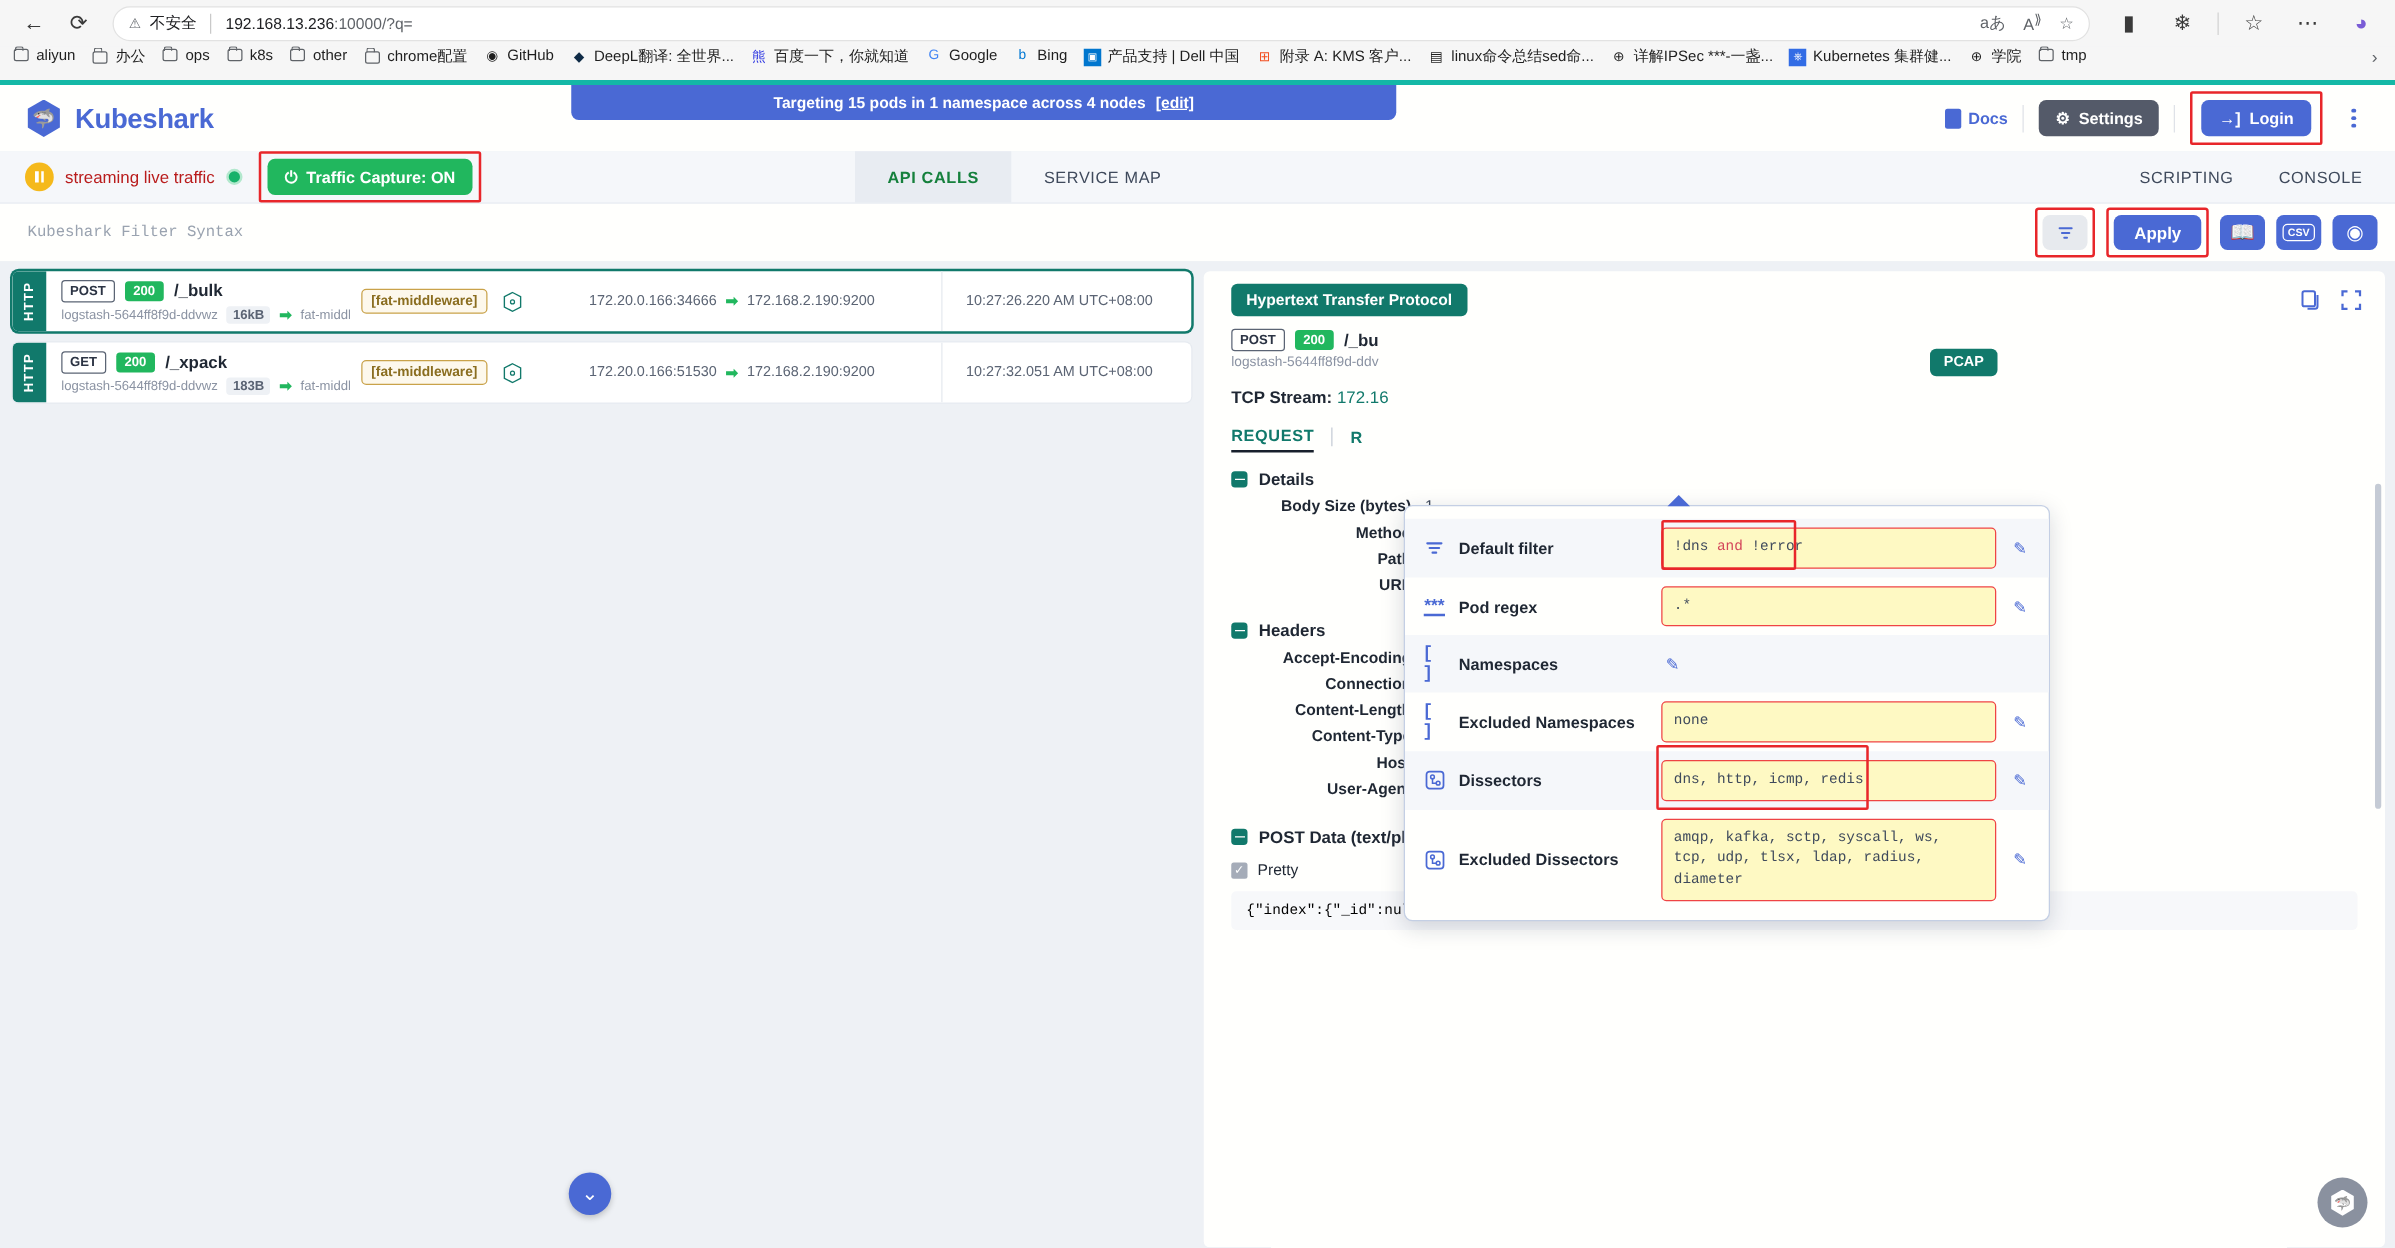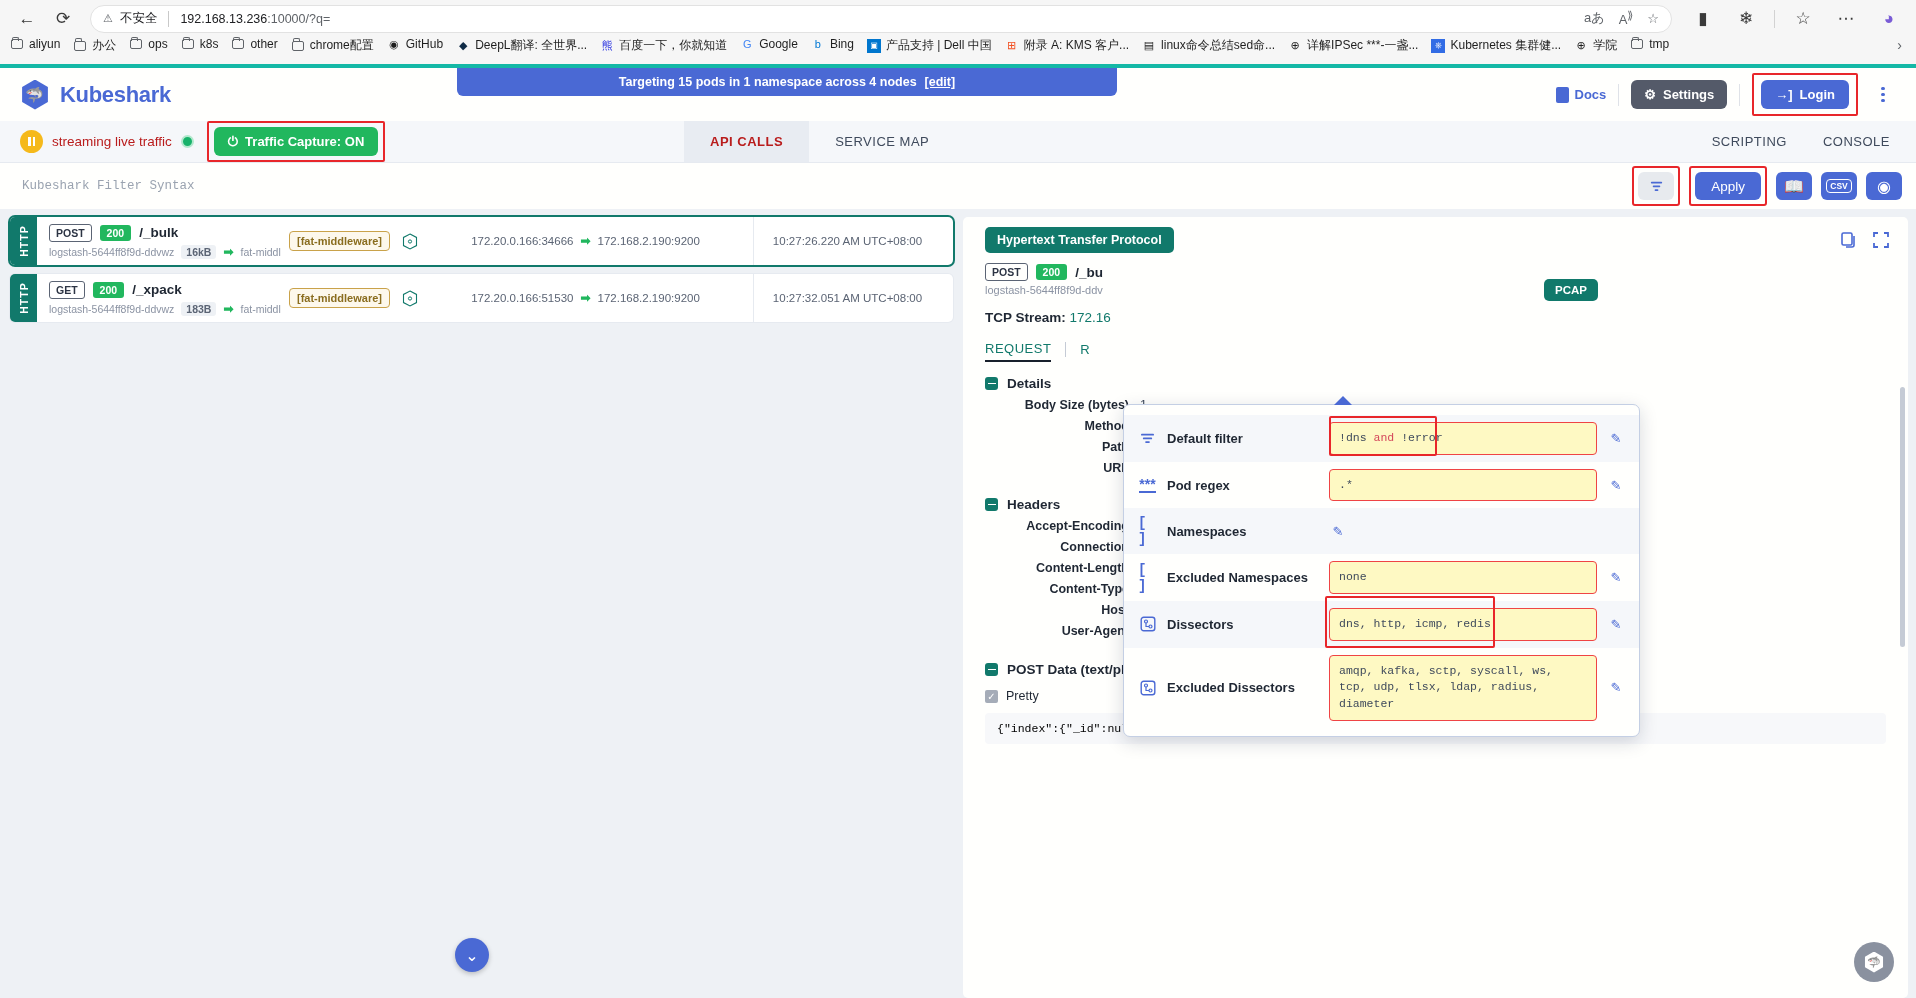--- a/index.html
+++ b/index.html
@@ -101,21 +101,21 @@
   .btn-capture {
     background: #21b75e; color: #fff; border-radius: 6px; height: 29px;
     padding: 0 14px; display: flex; align-items: center; gap: 7px;
     font-size: 13px; font-weight: bold; cursor: pointer; white-space: nowrap;
   }
   .tabs-center { position: absolute; left: 684px; top: 0; display: flex; height: 100%; }
   .tab {
     padding: 0 26px; display: flex; align-items: center; font-size: 13px;
     color: #3f4a5c; letter-spacing: 0.5px; cursor: pointer;
   }
-  .tab.active { background: #e8ecf2; font-weight: bold; color: #b91c1c; }
+  .tab.active { background: #e8ecf2; font-weight: bold; color: #15803d; }
   .tabs-right { margin-left: auto; display: flex; align-items: center; gap: 36px; padding-right: 6px;}
   .tabs-right .tab-r { font-size: 13px; color: #3f4a5c; letter-spacing: 0.5px; cursor: pointer; }
 
   
   .filter-bar {
     height: 46px; background: #fffffd; display: flex; align-items: center;
     padding: 0 14px; gap: 9px; position: relative;
   }
   .filter-input {
     flex: 1; font-family: "Liberation Mono", monospace; font-size: 12.5px;
@@ -123,21 +123,21 @@
   }
   .sq-btn {
     width: 36px; height: 28px; border-radius: 6px; background: #4a69d4; color: #fff;
     display: flex; align-items: center; justify-content: center; cursor: pointer;
   }
   .funnel-box { background: #e7eaee; }
   .hl-red { border: 2px solid #e8262a; border-radius: 3px; padding: 4px; }
   .btn-apply {
     background: #4a69d4; color: #fff; border-radius: 6px; height: 28px;
     padding: 0 16px; display: flex; align-items: center; font-size: 13.5px;
-    font-weight: normal; cursor: pointer;
+    font-weight: bold; cursor: pointer;
   }
   .csv-pill { border: 1.5px solid #fff; border-radius: 4px; font-size: 8.5px; font-weight: bold; padding: 1px 3px; }
 
   
   .body-area { flex: 1; display: flex; position: relative; overflow: hidden; background:#eef1f5;}
   .left-pane { width: 963px; padding: 8px 10px 0 10px; overflow: hidden; }
 
   .entry {
     background: #fff; border-radius: 5px; display: flex; height: 48px;
     margin-bottom: 9px; overflow: hidden; position: relative; cursor: pointer;
@@ -193,21 +193,21 @@
   .proto-title {
     background: #11796b; color: #fff; border-radius: 5px; display: inline-flex;
     align-items: center; padding: 6px 12px; font-size: 12.5px; font-weight: bold;
   }
   .rp-summary { margin-top: 10px; display: flex; align-items: flex-start; }
   .rp-sum-col { }
   .rp-sub { font-size: 11px; color: #8b93a3; margin-top: 3px; }
   .tcp-stream { margin-top: 14px; font-size: 13.5px; font-weight: bold; color: #1f2733; }
   .tcp-stream .val { color: #11796b; font-weight: normal; }
   .rp-tabs { margin-top: 16px; display: flex; align-items: center; gap: 14px; }
-  .rp-tab { font-size: 13px; font-weight: normal; color: #11796b; letter-spacing: .5px; cursor: pointer; padding-bottom: 4px; }
+  .rp-tab { font-size: 13px; font-weight: bold; color: #11796b; letter-spacing: .5px; cursor: pointer; padding-bottom: 4px; }
   .rp-tab.active { border-bottom: 2.5px solid #18202c; color: #11796b; }
   .rp-tab-sep { width: 1px; height: 15px; background: #c5cbd5; margin-bottom: 4px;}
 
   .section { margin-top: 14px; }
   .sec-head { display: flex; align-items: center; gap: 9px; font-size: 13.5px; font-weight: bold; color: #1f2733; }
   .minus-box { width: 13px; height: 13px; background: #11796b; border-radius: 3px; position: relative; cursor:pointer;}
   .minus-box::after { content:''; position:absolute; left:2.5px; top:5.7px; width:8px; height:1.8px; background:#fff; }
   .kv { display: flex; margin-top: 7px; font-size: 12.5px; }
   .kv .k { width: 155px; text-align: right; font-weight: bold; color: #1f2733; padding-right: 11px; }
   .kv .v { color: #3f4a5c; }

